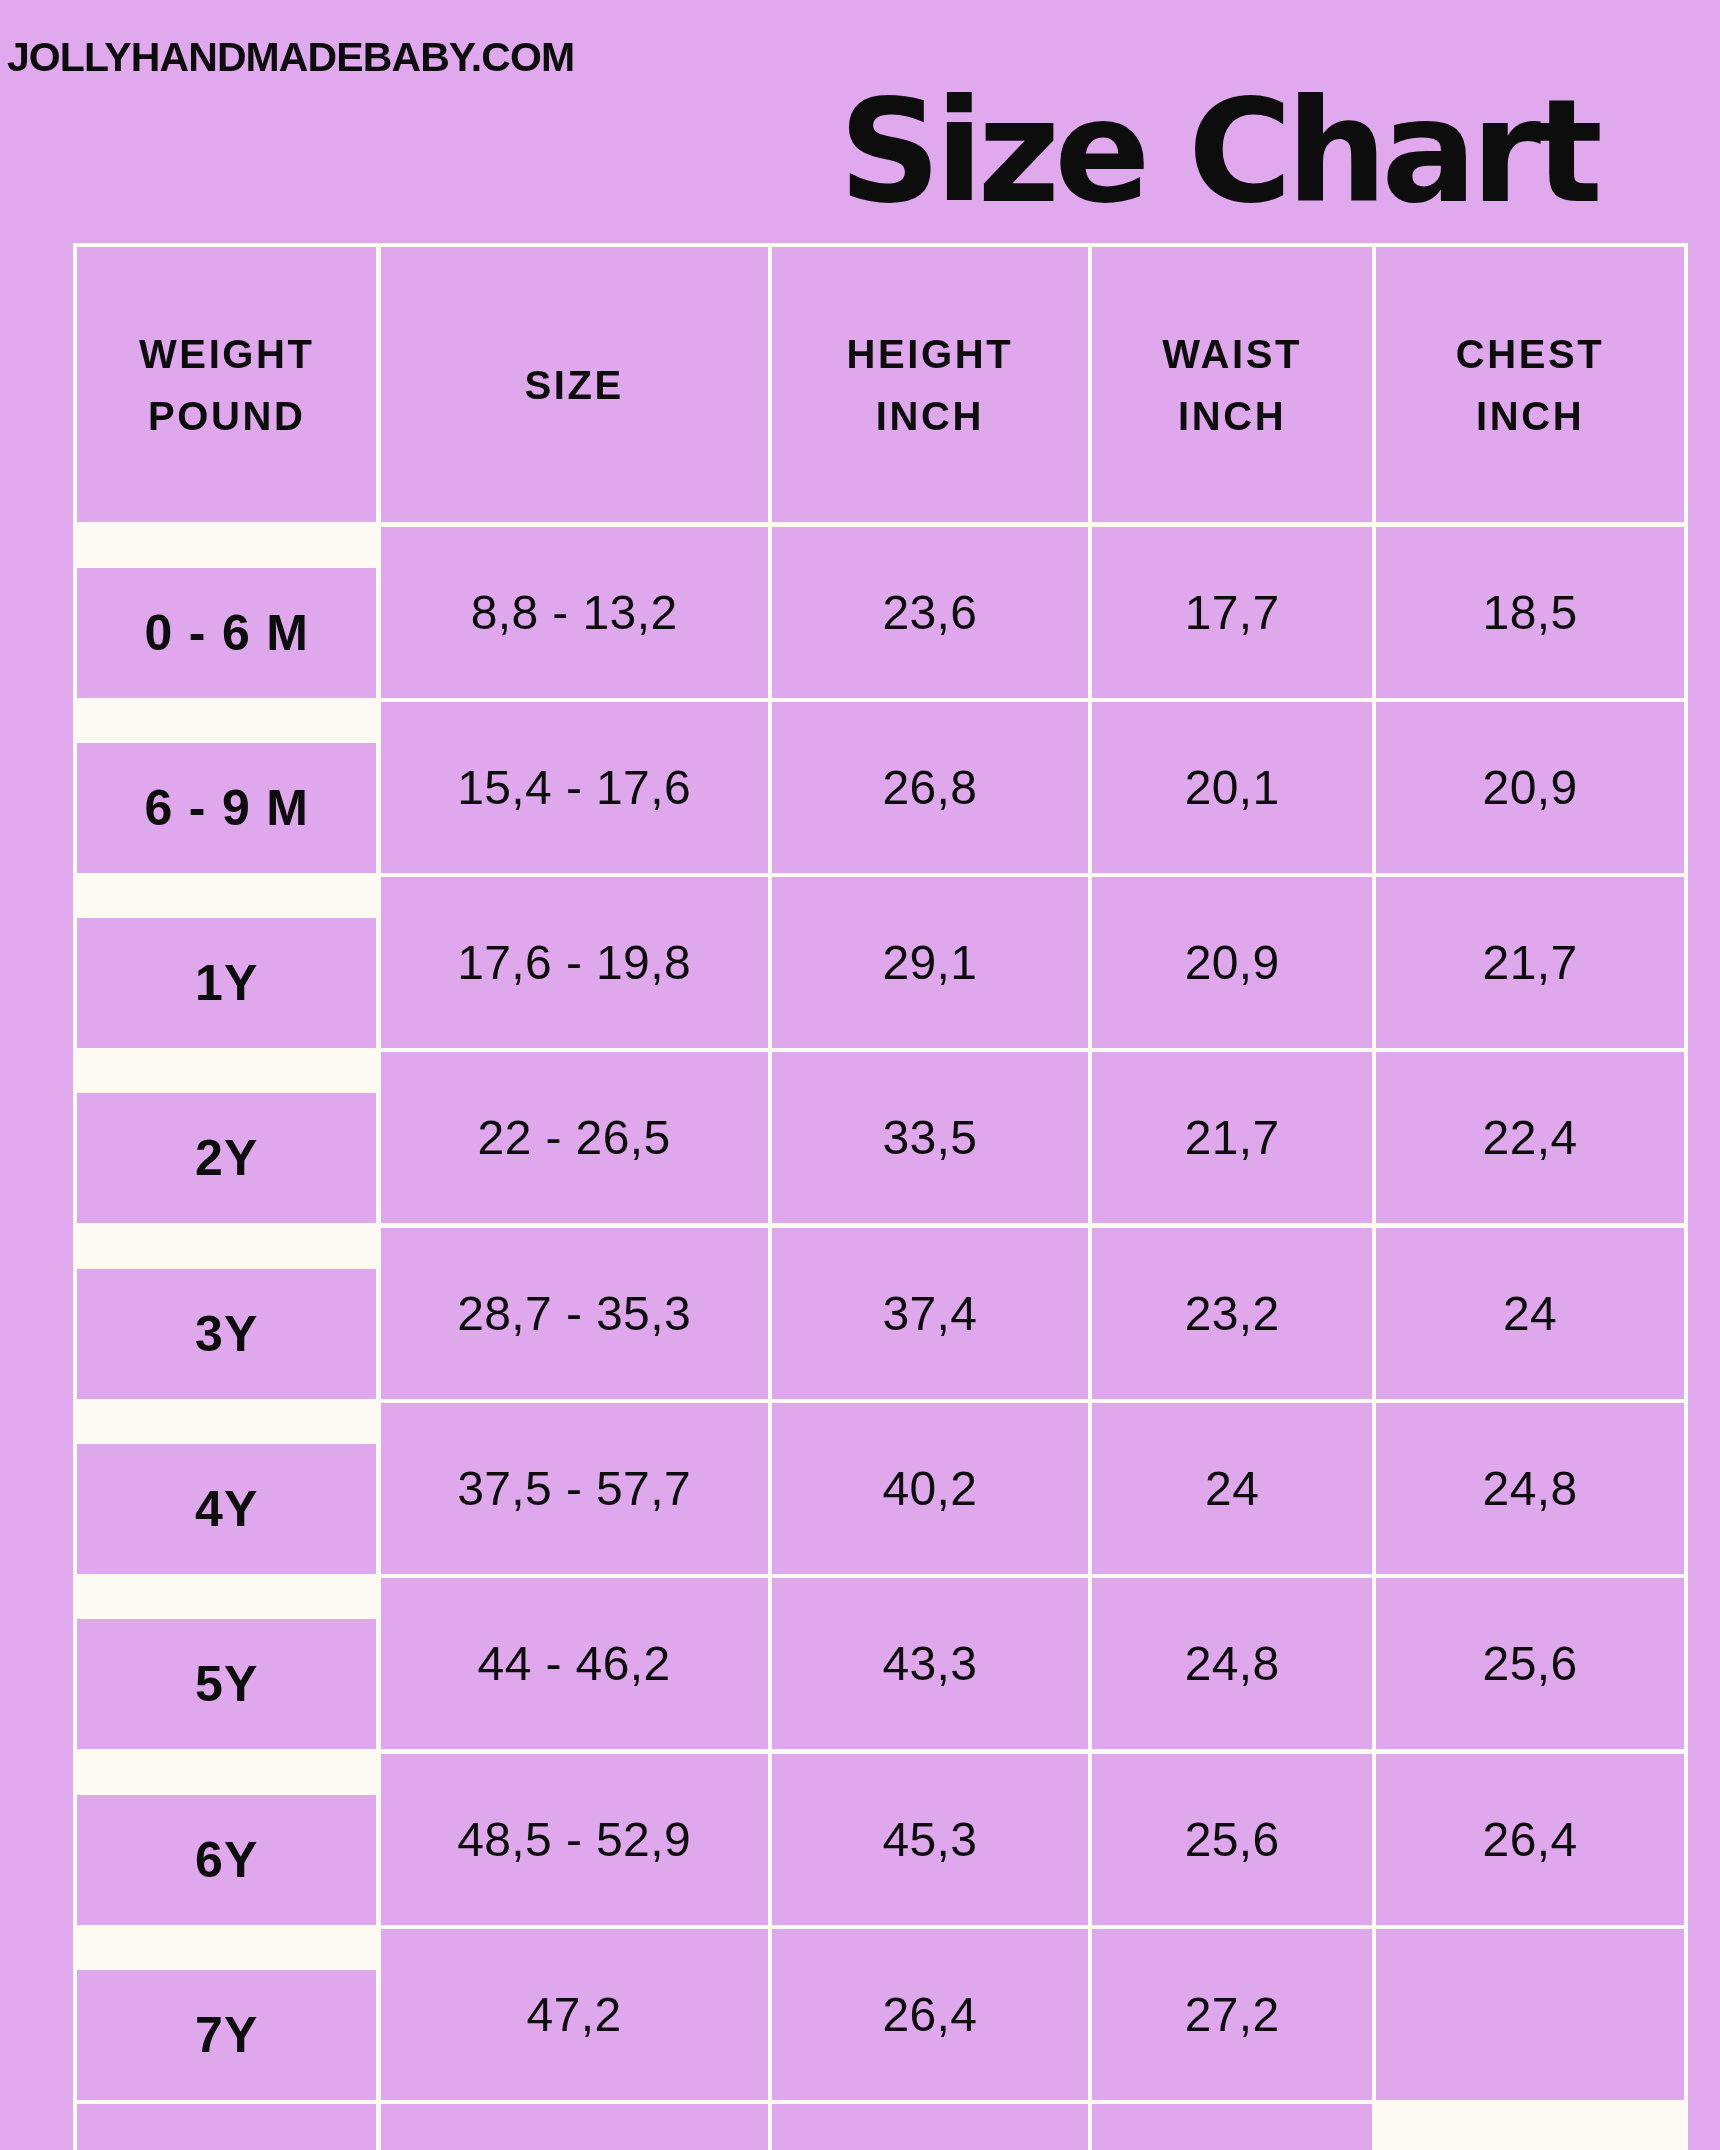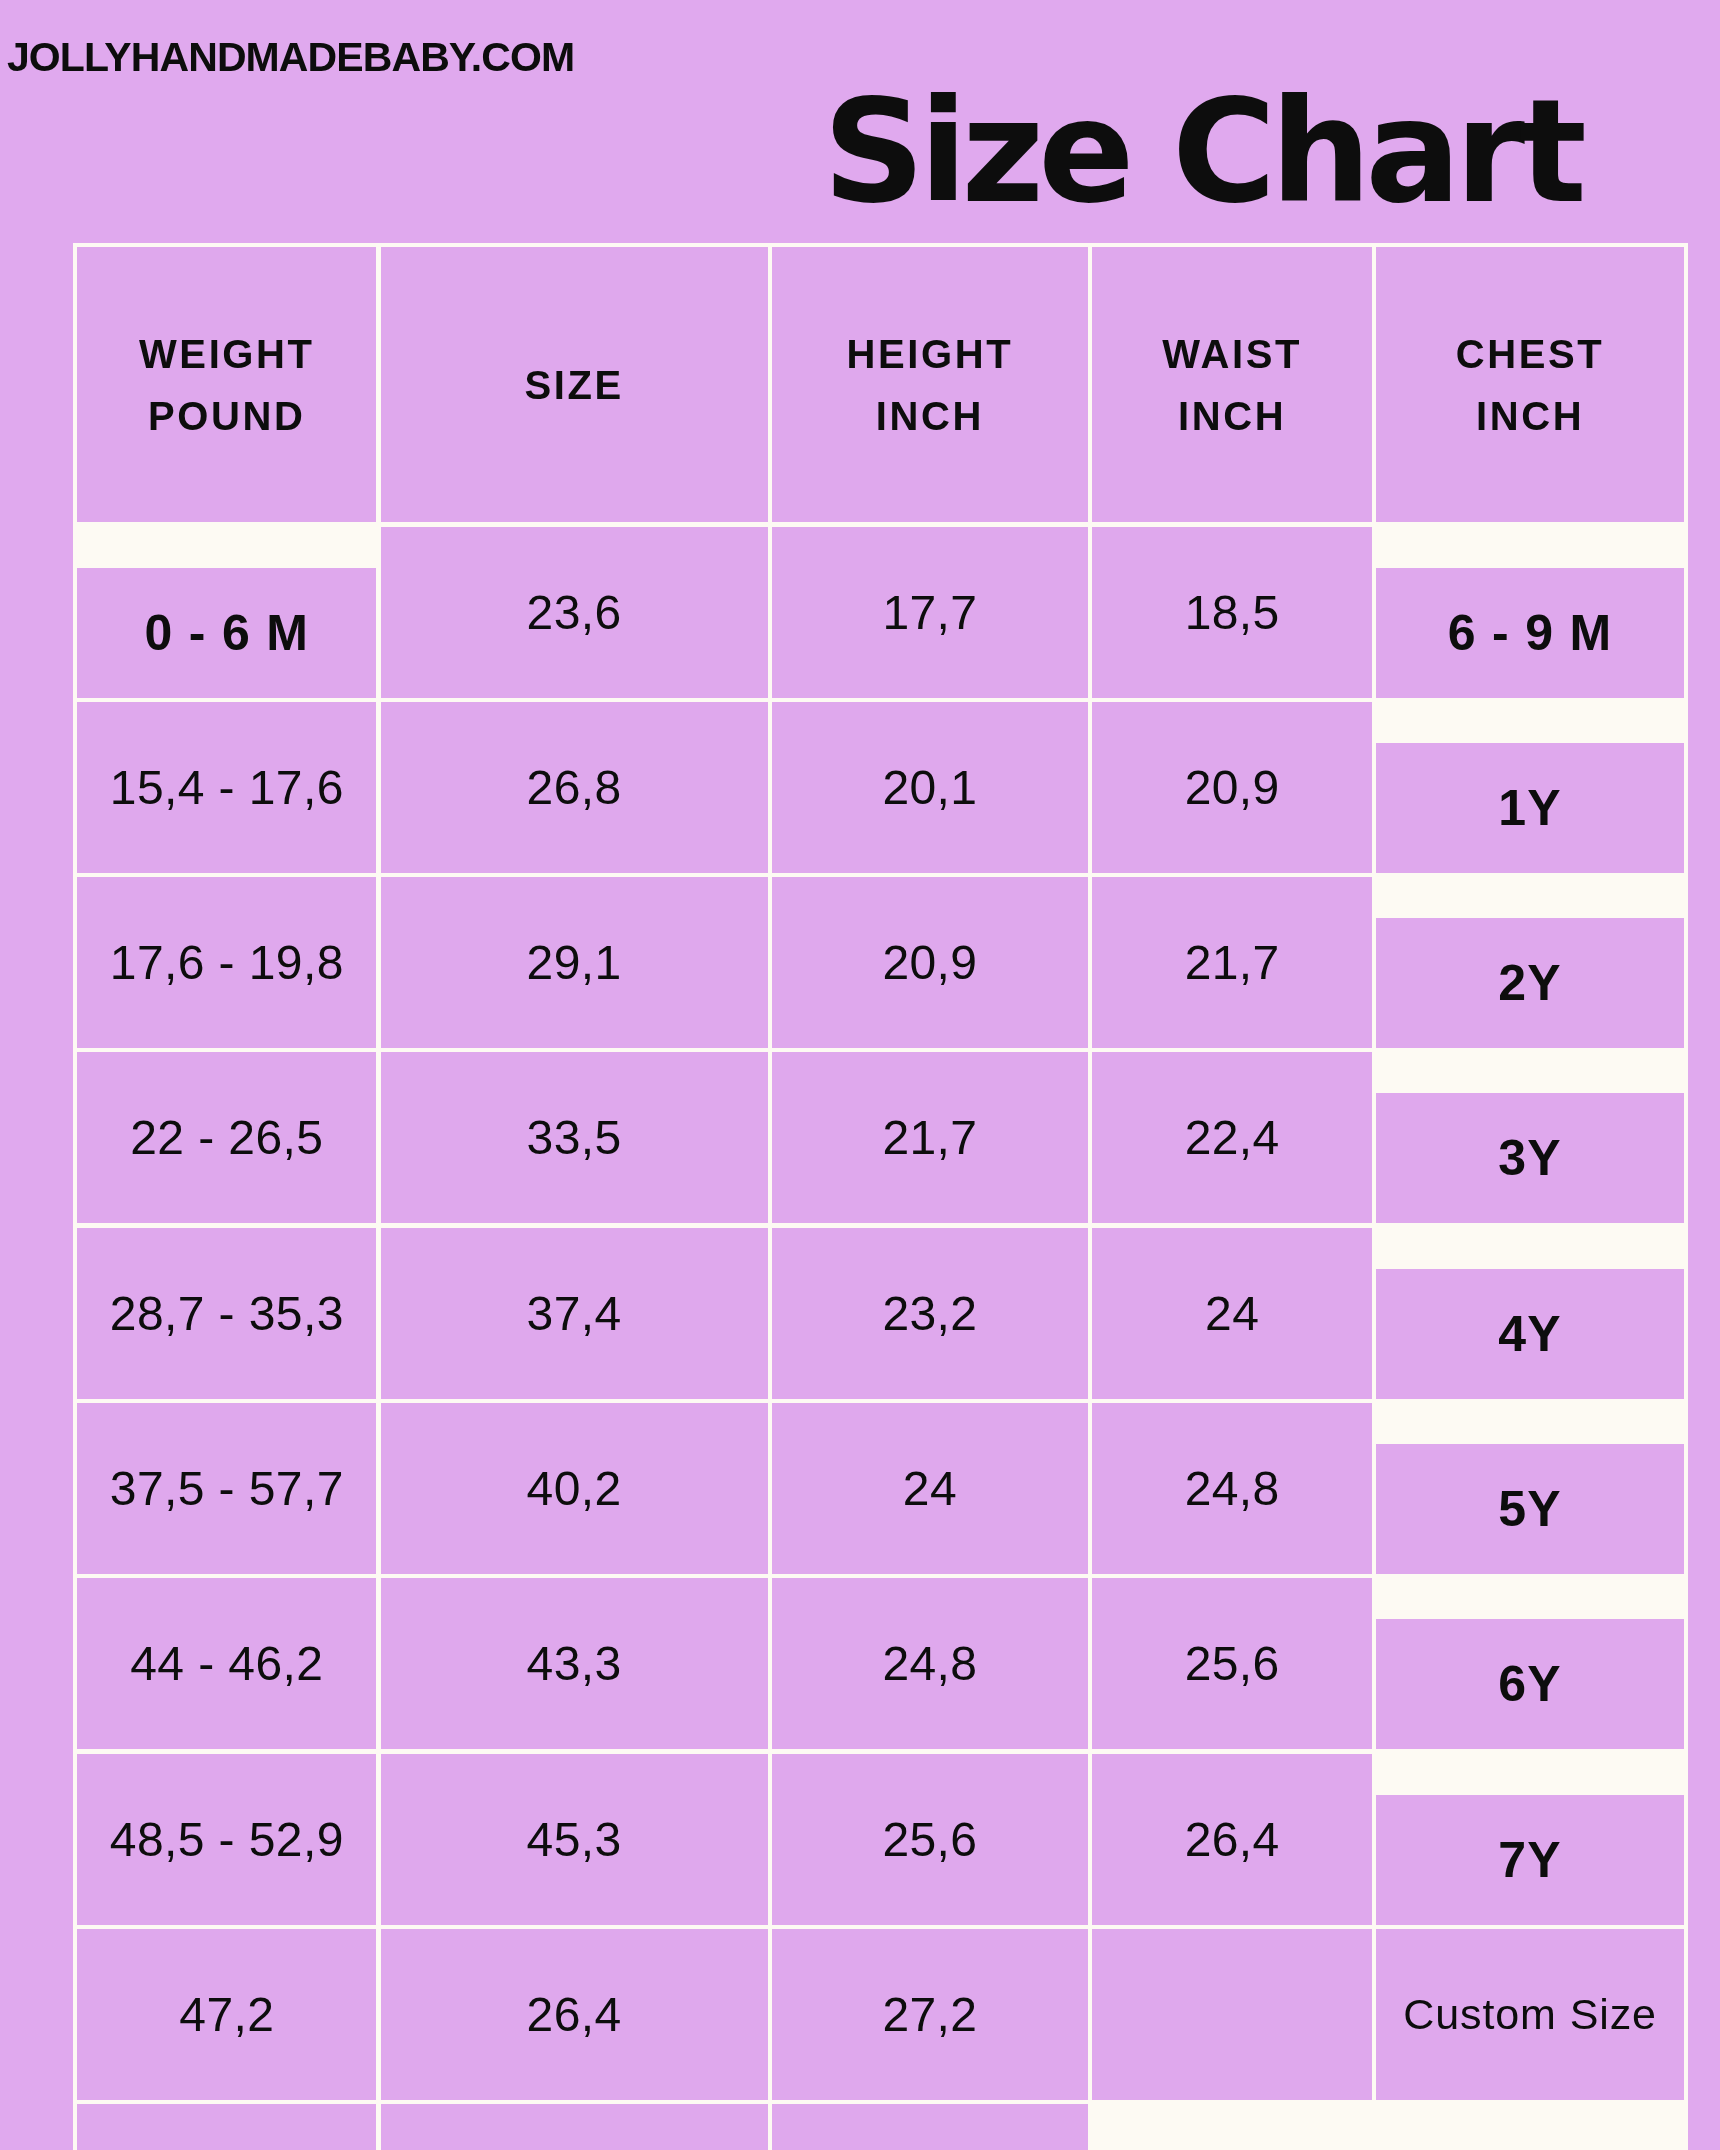--- a/index.html
+++ b/index.html
@@ -10,21 +10,21 @@
     color:#0d0d0d;
     position:relative;
     overflow:hidden;
   }
   .brand{
     position:absolute;left:6.9px;top:34px;
     font-size:41px;font-weight:700;letter-spacing:-0.9px;
     white-space:nowrap;
   }
   .title{
-    position:absolute;top:69px;right:140px;
+    position:absolute;top:69px;right:124px;
     font-family:"DejaVu Sans",sans-serif;
     font-size:142px;font-weight:700;letter-spacing:-6px;
     white-space:nowrap;
   }
   .size-table{
     position:absolute;left:73px;top:243px;
     width:1615px;height:2013px;
     box-sizing:border-box;
     background:#fdfaf3;
     padding:4.3px;
@@ -64,20 +64,21 @@
     </div>
     <div class="cell header">
       <div>WAIST</div>
       <div>INCH</div>
     </div>
     <div class="cell header">
       <div>CHEST</div>
       <div>INCH</div>
     </div>
     <div class="cell size">0 - 6 M</div>
+    <div class="cell value">8,8 - 13,2</div>
     <div class="cell value">23,6</div>
     <div class="cell value">17,7</div>
     <div class="cell value">18,5</div>
     <div class="cell size">6 - 9 M</div>
     <div class="cell value">15,4 - 17,6</div>
     <div class="cell value">26,8</div>
     <div class="cell value">20,1</div>
     <div class="cell value">20,9</div>
     <div class="cell size">1Y</div>
     <div class="cell value">17,6 - 19,8</div>

